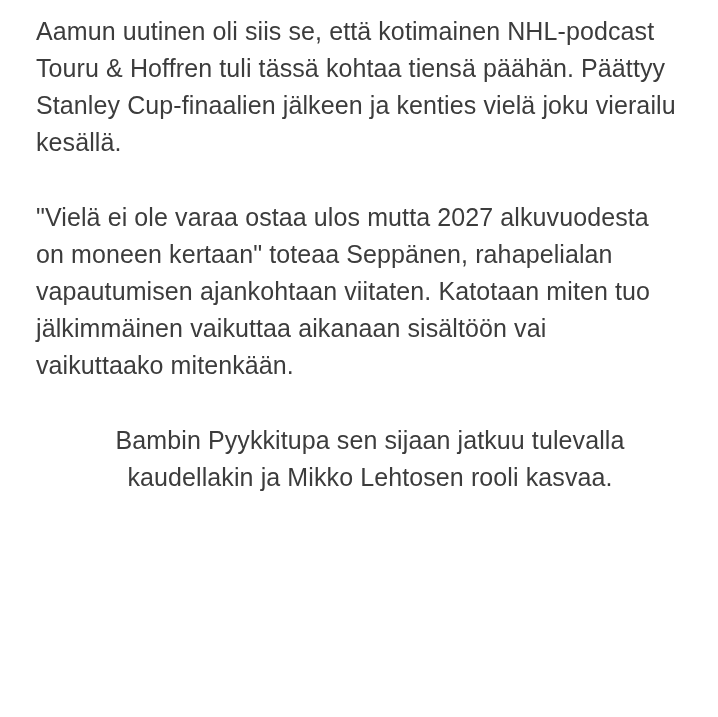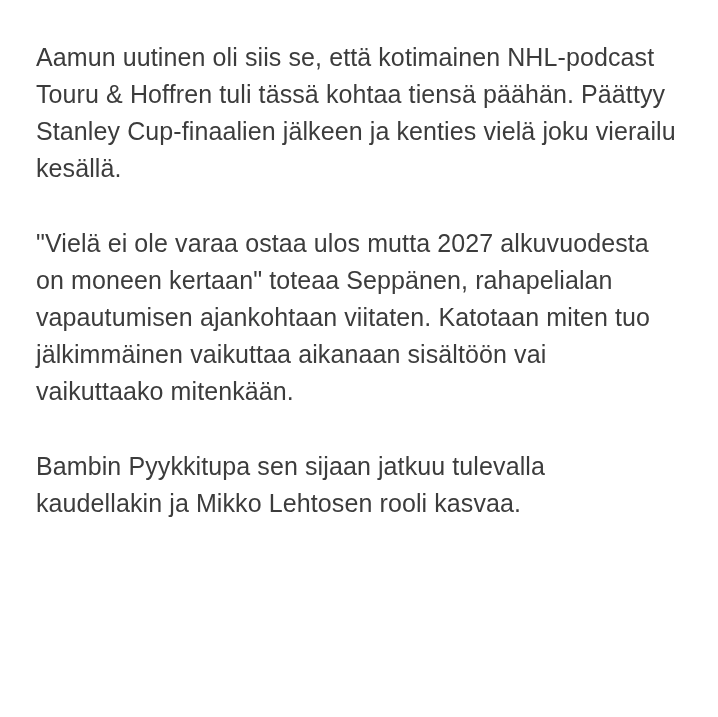--- a/index.html
+++ b/index.html
@@ -9,34 +9,35 @@
   }
   body {
     width: 718px;
     height: 717px;
     overflow: hidden;
   }
   .article-body {
     box-sizing: border-box;
     width: 718px;
     height: 717px;
-    padding: 39px 14px 0 36px;
+    padding: 13px 14px 0 36px;
     font-family: "Liberation Sans", "DejaVu Sans", sans-serif;
     font-size: 25px;
     line-height: 37px;
     color: #3c3c3c;
     background: #ffffff;
   }
   .paragraph {
     margin: 0 0 38px 0;
     white-space: pre-line;
     letter-spacing: 0.1px;
   }
   .paragraph:last-child {
     margin-bottom: 12px;
+    text-align: center;
   }
 </style>
 </head>
 <body>
 
 <div class="article-body">
   <p class="paragraph">Aamun uutinen oli siis se, että kotimainen NHL-podcast
 Touru &amp; Hoffren tuli tässä kohtaa tiensä päähän. Päättyy
 Stanley Cup-finaalien jälkeen ja kenties vielä joku vierailu
 kesällä.</p>

